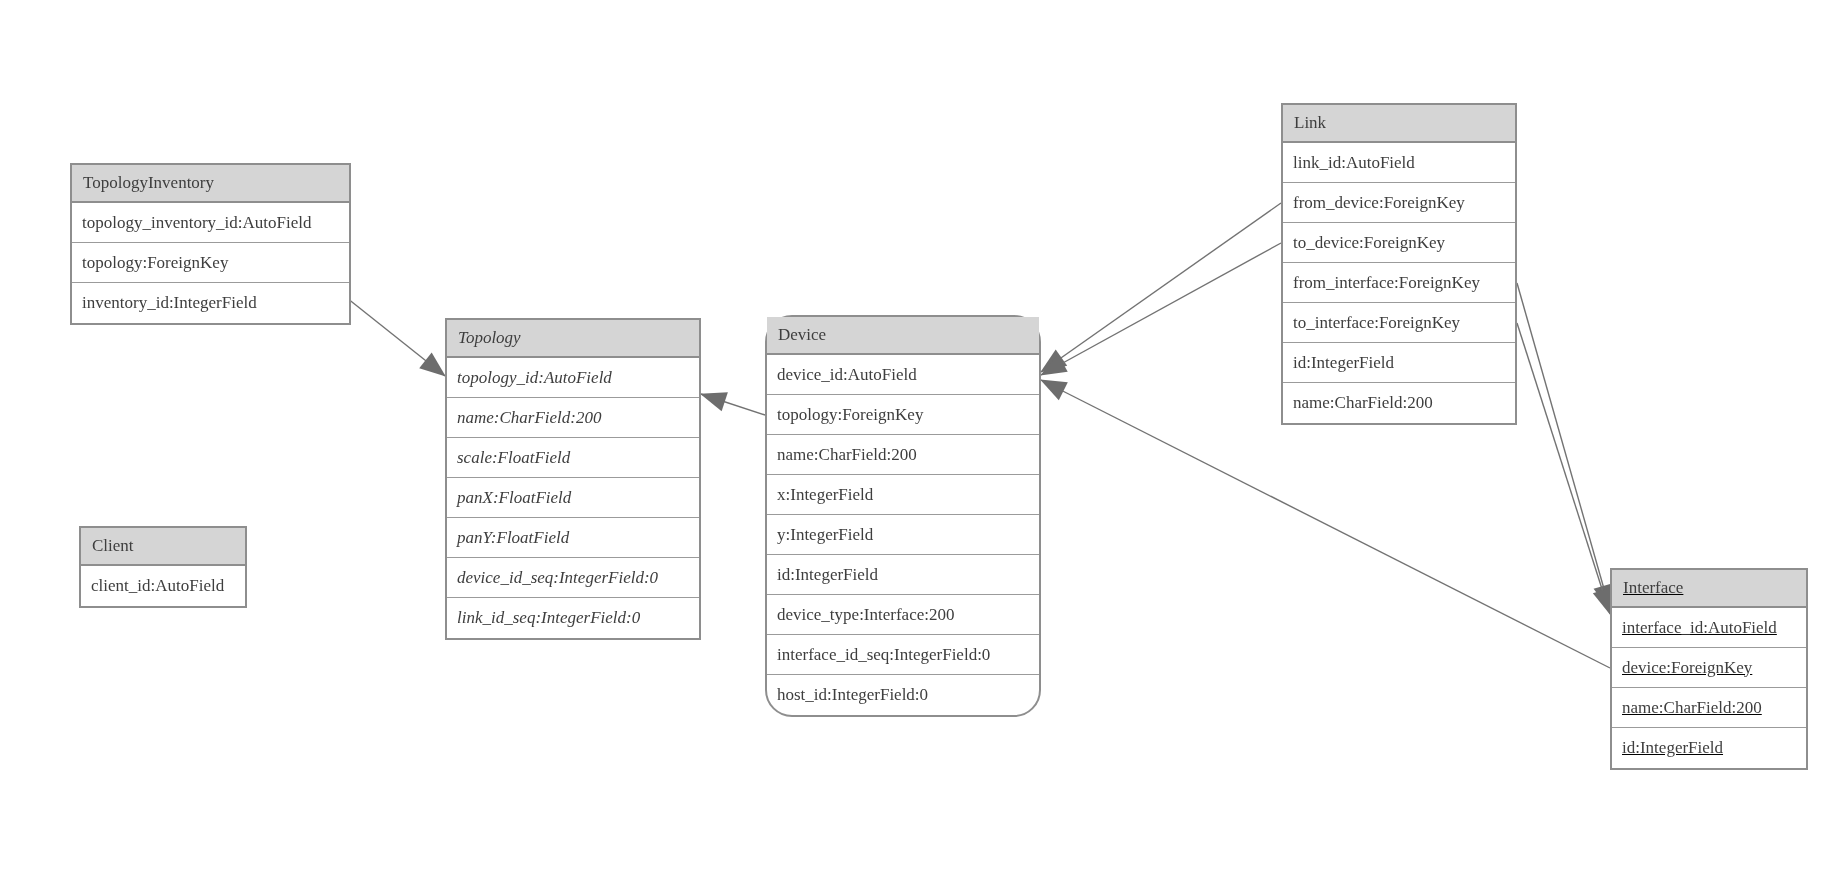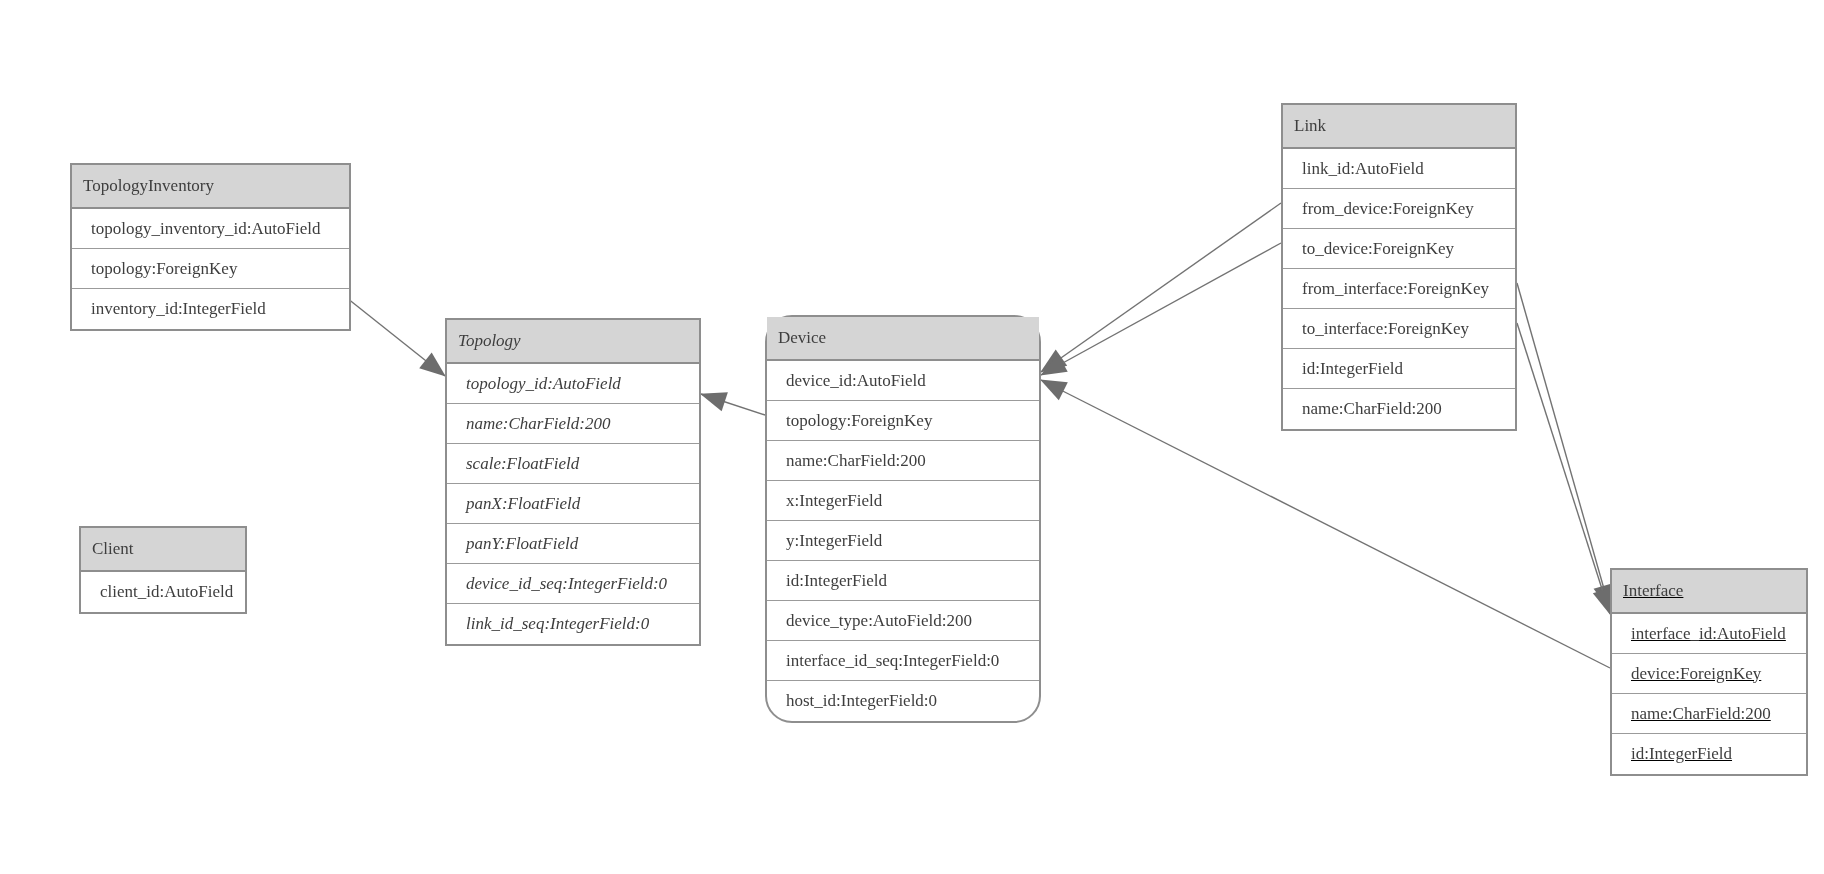--- a/index.html
+++ b/index.html
@@ -17,36 +17,36 @@
     width: 1824px;
     height: 874px;
   }
   .entity {
     position: absolute;
     background: #ffffff;
     border: 2px solid var(--border, #8e8e8e);
     box-sizing: border-box;
   }
   .ehead {
-    height: 44px;
+    height: 38px;
     background: var(--hfill, #d5d5d5);
     border-bottom: 2px solid var(--border, #8e8e8e);
     display: flex;
     align-items: center;
     padding: 0 11px;
     font-size: 17px;
     color: var(--tcol, #3e3e3e);
     box-sizing: border-box;
     white-space: nowrap;
   }
   .erow {
     height: 40px;
     display: flex;
     align-items: center;
-    padding: 0 19px;
+    padding: 0 10px;
     font-size: 17px;
     color: var(--tcol, #3e3e3e);
     border-bottom: 1px solid var(--divider, #9b9b9b);
     box-sizing: border-box;
     white-space: nowrap;
   }
   .erow:last-child { border-bottom: none; }
 </style>
 </head>
 <body>
@@ -90,21 +90,21 @@
         <div class="erow">client_id:AutoField</div>
       </div>
       <div class="entity" style="left: 765px; top: 315px; width: 276px; border-radius: 27px;">
         <div class="ehead">Device</div>
         <div class="erow">device_id:AutoField</div>
         <div class="erow">topology:ForeignKey</div>
         <div class="erow">name:CharField:200</div>
         <div class="erow">x:IntegerField</div>
         <div class="erow">y:IntegerField</div>
         <div class="erow">id:IntegerField</div>
-        <div class="erow">device_type:AutoField:200</div>
+        <div class="erow">device_type:Interface:200</div>
         <div class="erow">interface_id_seq:IntegerField:0</div>
         <div class="erow">host_id:IntegerField:0</div>
       </div>
       <div class="entity" style="left: 1281px; top: 103px; width: 236px;">
         <div class="ehead">Link</div>
         <div class="erow">link_id:AutoField</div>
         <div class="erow">from_device:ForeignKey</div>
         <div class="erow">to_device:ForeignKey</div>
         <div class="erow">from_interface:ForeignKey</div>
         <div class="erow">to_interface:ForeignKey</div>

